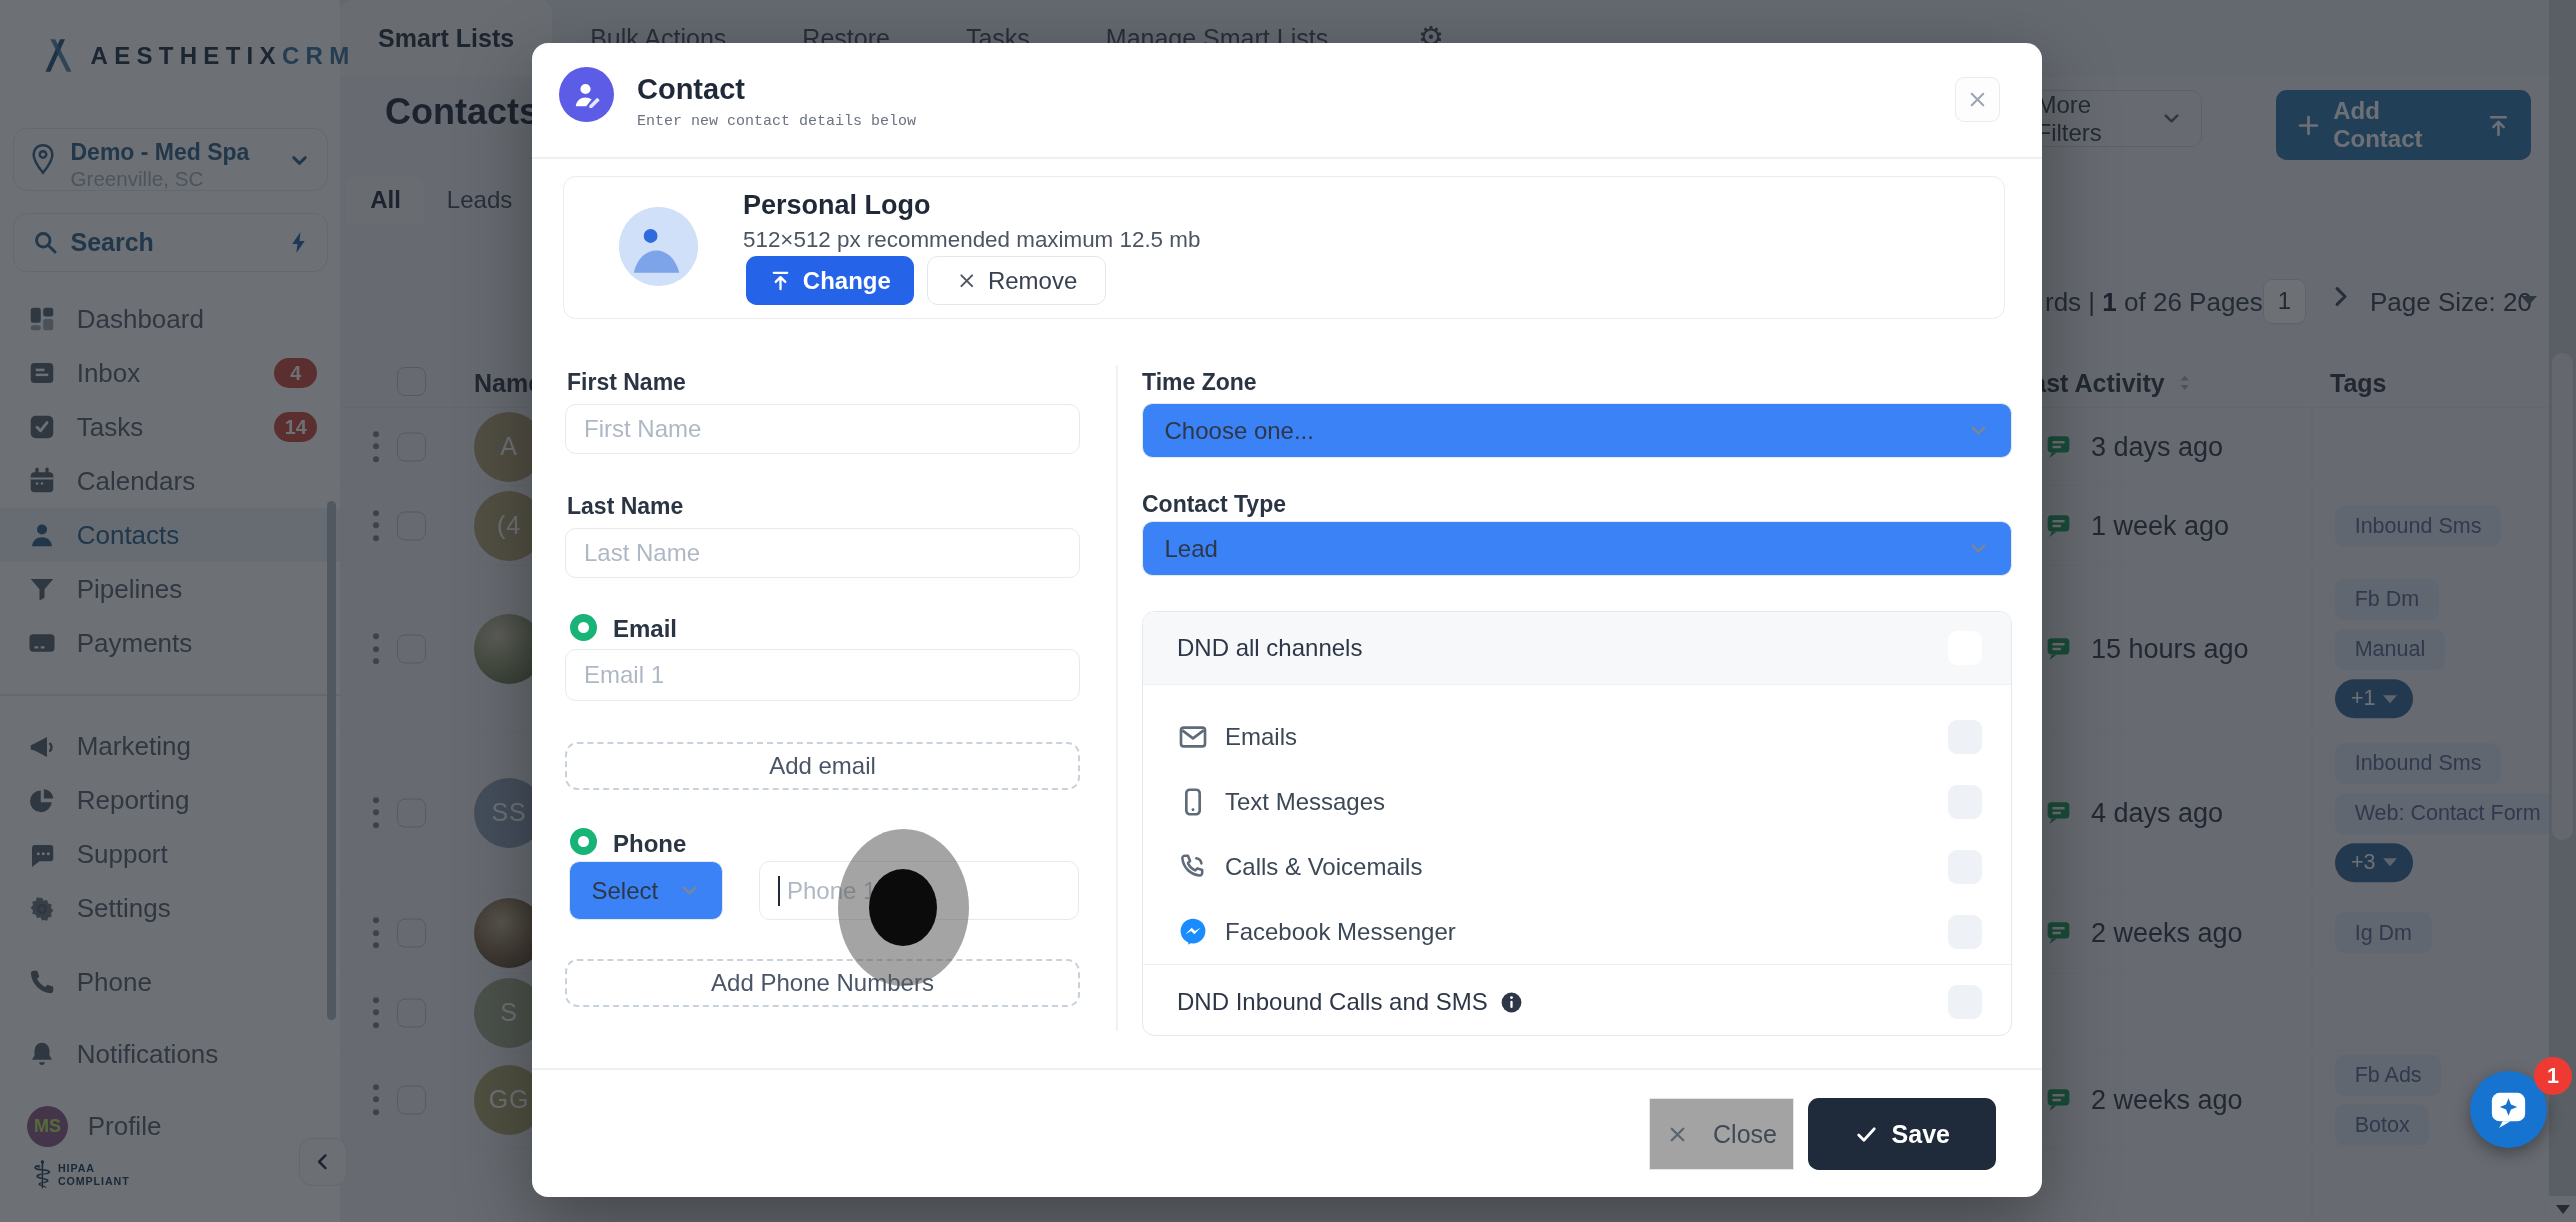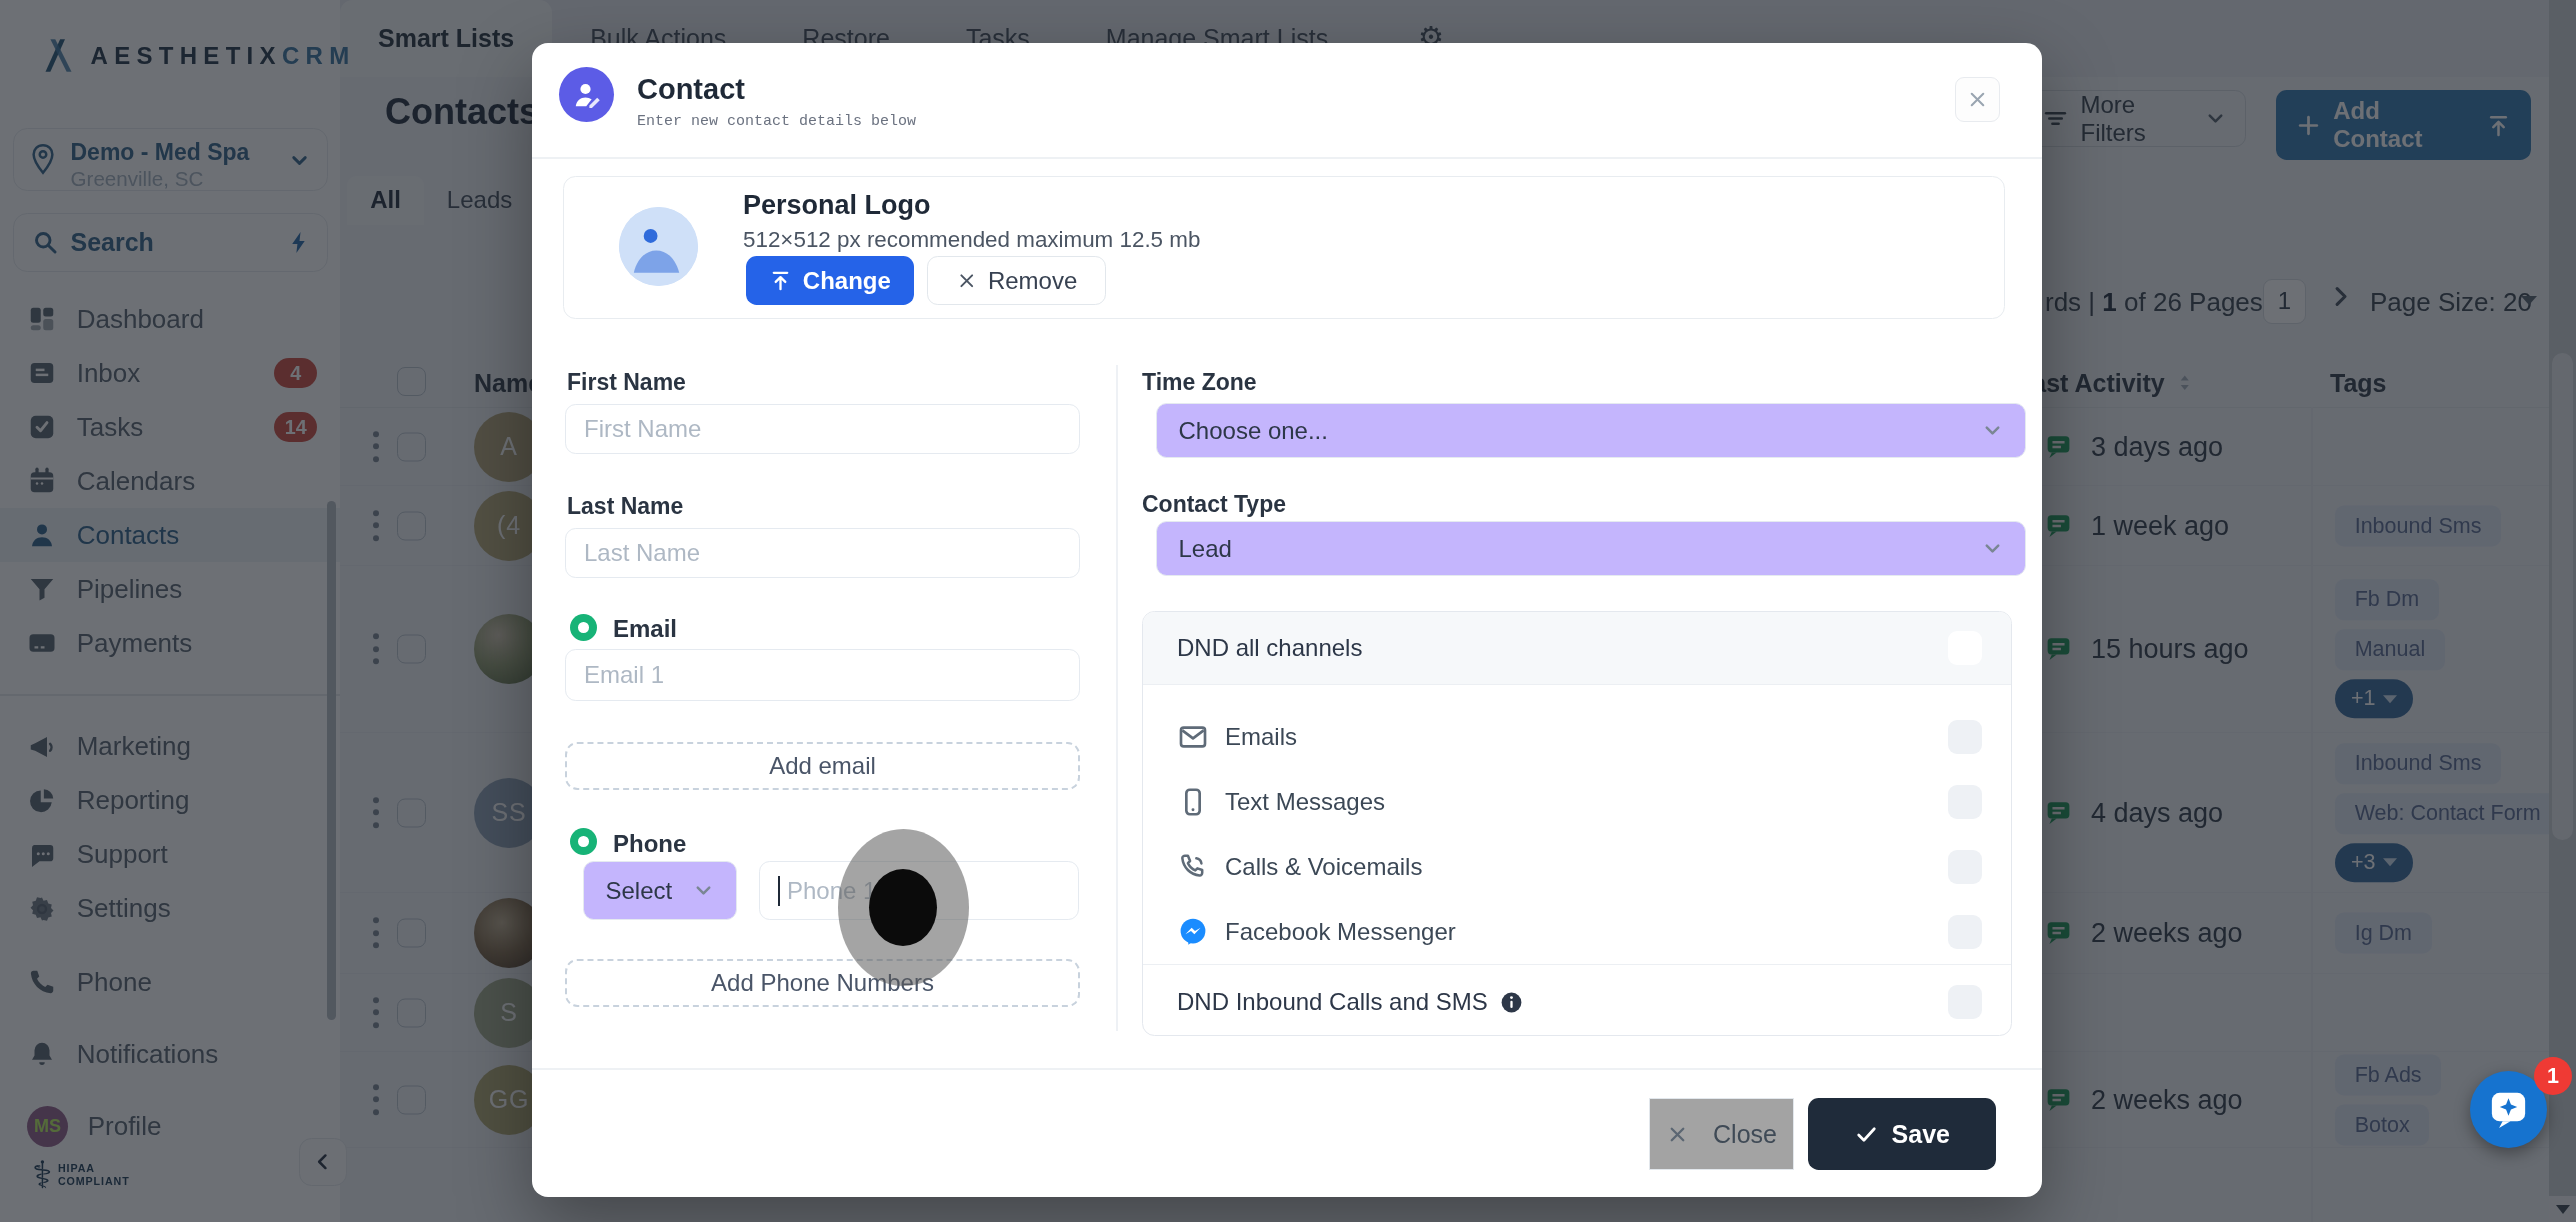--- a/index.html
+++ b/index.html
@@ -49,21 +49,21 @@
   #collapse-btn svg{width:21.5px;height:21.5px;}
   
   #topnav{position:absolute;left:340px;top:0;width:2236px;height:77px;background:#e7eaee;z-index:0;}
   #nav-tabs{position:absolute;left:0;top:0;height:77px;display:flex;align-items:center;}
   .nav-tab{height:77px;display:flex;align-items:center;padding:0 38px;font-size:25px;color:#4a5563;cursor:pointer;}
   .nav-tab.active{background:#f4f6f8;border-radius:12.5px 12.5px 0 0;color:#2f3a46;font-weight:700;}
   #nav-gear{position:absolute;left:1078px;top:23px;font-size:29px;color:#4a5563;cursor:pointer;line-height:1;}
   
   #content{position:absolute;left:340px;top:77px;width:2236px;height:1146px;}
   #page-title{position:absolute;left:45px;top:14.3px;font-size:36px;font-weight:700;color:#2b3644;}
-  #more-filters{position:absolute;left:1684px;top:13.4px;width:222px;height:57px;border:1.8px solid #d3d8de;border-radius:10.7px;box-sizing:border-box;display:flex;align-items:center;gap:12.5px;padding:0 18px;color:#3f4a56;font-size:24px;cursor:pointer;}
+  #more-filters{position:absolute;left:1640px;top:13.4px;width:222px;height:57px;border:1.8px solid #d3d8de;border-radius:10.7px;box-sizing:border-box;display:flex;align-items:center;gap:12.5px;padding:0 18px;color:#3f4a56;font-size:24px;cursor:pointer;}
   #more-filters .fic svg{width:25px;height:25px;}
   #more-filters .chev{margin-left:5.4px;color:#5b6672;}
   #add-contact{position:absolute;left:1936px;top:13.4px;width:255px;height:70px;border-radius:10.7px;background:#3c7fb4;color:#fff;display:flex;align-items:center;gap:12.5px;padding:0 19.7px;box-sizing:border-box;font-size:24px;font-weight:600;cursor:pointer;}
   #add-contact .pic svg,#add-contact .uic svg{width:25px;height:25px;}
   #add-contact .uic{margin-left:auto;}
   
   #view-tabs{position:absolute;left:7.2px;top:100px;display:flex;align-items:flex-end;height:48px;}
   .view-tab{padding:10.7px 23px;font-size:24px;color:#4a5563;cursor:pointer;}
   .view-tab.active{background:#f4f6f8;border-radius:9px 9px 0 0;font-weight:700;color:#2b3644;}
   
@@ -120,21 +120,21 @@
   #lc-av svg{width:79px;height:79px;}
   #lc-title{position:absolute;left:179px;top:12.5px;font-size:27px;font-weight:700;color:#1f2937;}
   #lc-hint{position:absolute;left:179px;top:50px;font-size:22.4px;color:#4b5563;}
   #lc-change{position:absolute;left:182px;top:79px;width:168px;height:49px;border-radius:10.7px;background:#2563e8;color:#fff;font-size:24px;font-weight:600;display:flex;align-items:center;justify-content:center;gap:10.7px;cursor:pointer;}
   #lc-change svg{width:23px;height:23px;}
   #lc-remove{position:absolute;left:363px;top:79px;width:179px;height:49px;border-radius:10.7px;border:1.8px solid #e2e7ec;box-sizing:border-box;background:#fff;color:#374151;font-size:24px;display:flex;align-items:center;justify-content:center;gap:10.7px;cursor:pointer;}
   #lc-remove svg{width:21.5px;height:21.5px;color:#4b5563;}
   
   .f-label{position:absolute;font-size:23px;font-weight:600;color:#2a3442;}
   .f-input{position:absolute;border:1.8px solid #e5eaf0;border-radius:10.7px;box-sizing:border-box;background:#fff;display:flex;align-items:center;padding:0 18px;font-size:24px;color:#aeb8c4;cursor:text;}
-  .f-select{position:absolute;border:1.8px solid #e5eaf0;border-radius:10.7px;box-sizing:border-box;background:#c4b5fd;display:flex;align-items:center;padding:0 21.5px;font-size:24px;color:#2d3748;cursor:pointer;margin-left:14px;}
+  .f-select{position:absolute;border:1.8px solid #e5eaf0;border-radius:10.7px;box-sizing:border-box;background:#3b82f6;display:flex;align-items:center;padding:0 21.5px;font-size:24px;color:#2d3748;cursor:pointer;}
   .f-select .chev{margin-left:auto;color:#7a8694;}
   .f-dashed{position:absolute;border:2.7px dashed #c8d2dd;border-radius:12.5px;box-sizing:border-box;display:flex;align-items:center;justify-content:center;font-size:24px;color:#4a5568;cursor:pointer;}
   .radio{position:absolute;width:27px;height:27px;border-radius:50%;background:#17b377;display:flex;align-items:center;justify-content:center;}
   .radio i{width:10.7px;height:10.7px;border-radius:50%;background:#fff;}
   .rad-lbl{position:absolute;font-size:24px;font-weight:600;color:#2a3442;}
   #v-div{position:absolute;left:584px;top:322px;width:1.8px;height:666px;background:#eef1f5;}
   .caret{width:1.8px;height:30px;background:#1f2937;margin-right:7.2px;}
   
   #dnd{position:absolute;left:610px;top:568px;width:870px;height:425px;border:1.8px solid #e4e8ee;border-radius:12.5px;box-sizing:border-box;overflow:hidden;}
   #dnd-head{position:relative;height:72px;background:#f6f8fa;border-bottom:1.8px solid #eceff3;}

